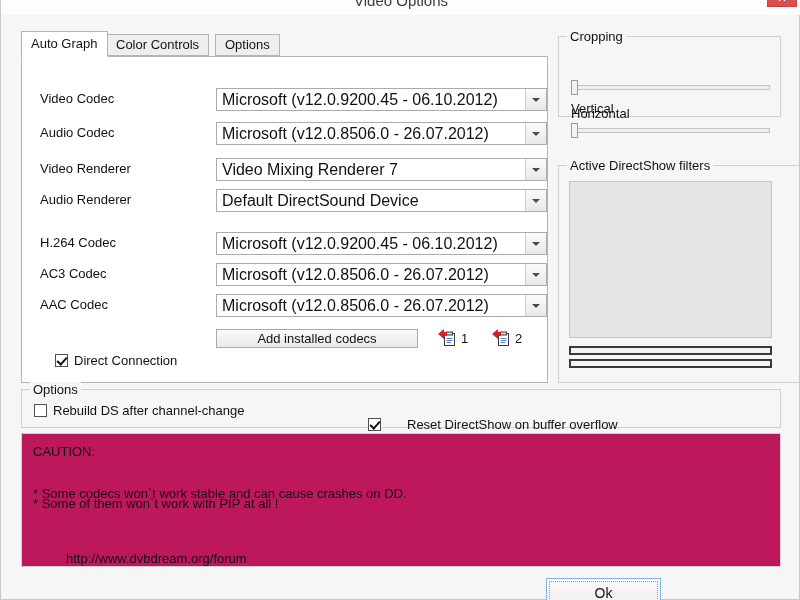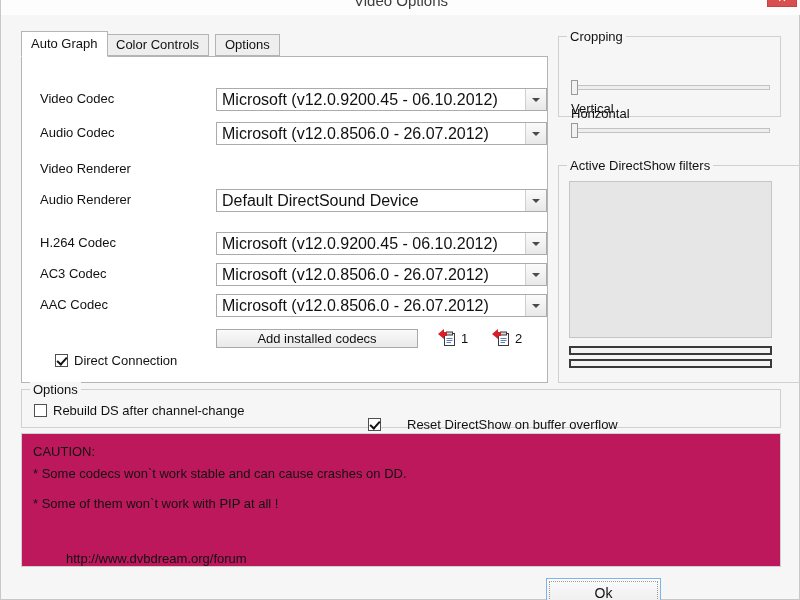--- a/index.html
+++ b/index.html
@@ -295,20 +295,26 @@
         <div class="combo-btn">
             <span class="chev"></span>
           </div>
       </div>
       <div class="combo" style="left:194px; top:65px; width:331px;">
         <div class="combo-value">Microsoft   (v12.0.8506.0 - 26.07.2012)</div>
         <div class="combo-btn">
             <span class="chev"></span>
           </div>
       </div>
+      <div class="combo" style="left:194px; top:101px; width:331px;">
+        <div class="combo-value">Video Mixing Renderer 7</div>
+        <div class="combo-btn">
+            <span class="chev"></span>
+          </div>
+      </div>
       <div class="combo" style="left:194px; top:132px; width:331px;">
         <div class="combo-value">Default DirectSound Device</div>
         <div class="combo-btn">
             <span class="chev"></span>
           </div>
       </div>
       <div class="combo" style="left:194px; top:175px; width:331px;">
         <div class="combo-value">Microsoft   (v12.0.9200.45 - 06.10.2012)</div>
         <div class="combo-btn">
             <span class="chev"></span>
@@ -386,21 +392,21 @@
         <span class="cblabel">Rebuild DS after channel-change</span>
       </div>
       <div class="cbwrap" style="left:346px; top:27px;gap:20px;">
         <span class="cbbox checked"></span>
         <span class="cblabel">Reset DirectShow on buffer overflow</span>
       </div>
     </div>
 
     <div class="caution" style="left:14px; top:418px; width:760px; height:134px;">
       <div class="caution-line" style="left:11px; top:10px;">CAUTION:</div>
-      <div class="caution-line" style="left:11px; top:32px;">*  Some codecs won`t work stable and can cause crashes on DD.</div>
+      <div class="caution-line" style="left:11px; top:52px;">*  Some codecs won`t work stable and can cause crashes on DD.</div>
       <div class="caution-line" style="left:11px; top:62px;">*  Some of them won`t work with PIP at all !</div>
       <div class="caution-line" style="left:44px; top:117px;">http://www.dvbdream.org/forum</div>
     </div>
 
     <div class="okbtn" style="left:539px; top:563px; width:115px; height:28px;">
       <div class="okbtn-inner">Ok</div>
     </div>
 
   </div>
 </div>

